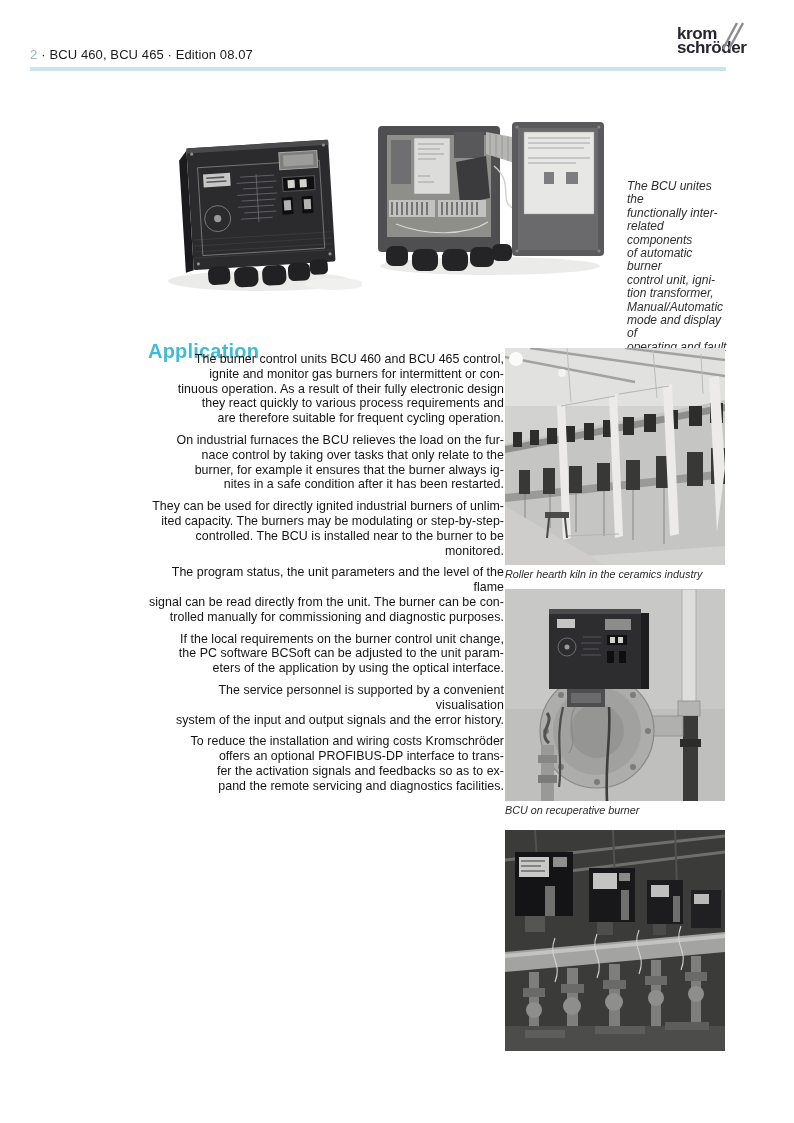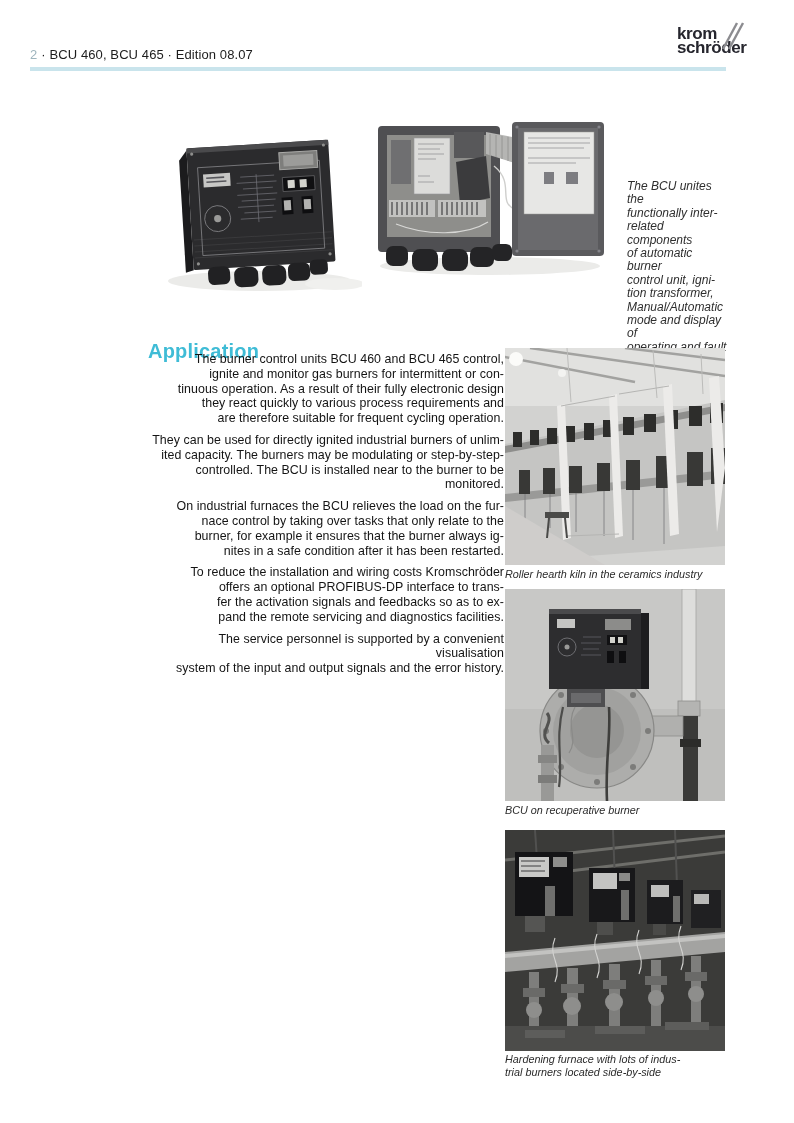--- a/index.html
+++ b/index.html
@@ -215,33 +215,39 @@
 pact metal housing.</div>
 
   <h2 class="app-heading">Application</h2>
 
   <div class="body-col">
     <p>The burner control units BCU 460 and BCU 465 control,
 ignite and monitor gas burners for intermittent or con-
 tinuous operation. As a result of their fully electronic design
 they react quickly to various process requirements and
 are therefore suitable for frequent cycling operation.</p>
-    <p>They can be used for directly ignited industrial burners of unlim-
-ited capacity. The burners may be modulating or step-by-step-
-controlled. The BCU is installed near to the burner to be monitored.</p>
     <p>On industrial furnaces the BCU relieves the load on the fur-
 nace control by taking over tasks that only relate to the
 burner, for example it ensures that the burner always ig-
 nites in a safe condition after it has been restarted.</p>
+    <p>They can be used for directly ignited industrial burners of unlim-
+ited capacity. The burners may be modulating or step-by-step-
+controlled. The BCU is installed near to the burner to be monitored.</p>
+    <p>The program status, the unit parameters and the level of the flame
+signal can be read directly from the unit. The burner can be con-
+trolled manually for commissioning and diagnostic purposes.</p>
+    <p>If the local requirements on the burner control unit change,
+the PC software BCSoft can be adjusted to the unit param-
+eters of the application by using the optical interface.</p>
+    <p>The service personnel is supported by a convenient visualisation
+system of the input and output signals and the error history.</p>
     <p>To reduce the installation and wiring costs Kromschröder
 offers an optional PROFIBUS-DP interface to trans-
 fer the activation signals and feedbacks so as to ex-
 pand the remote servicing and diagnostics facilities.</p>
-    <p>The service personnel is supported by a convenient visualisation
-system of the input and output signals and the error history.</p>
   </div>
 
   <div class="side-photo" style="top:348px;">
     <svg width="220" height="217" viewBox="0 0 220 217" preserveAspectRatio="none">
       <rect width="220" height="217" fill="#d2d2d0"></rect>
       <rect width="220" height="58" fill="#e1e1df"></rect>
       <g stroke="#a2a2a0" stroke-width="2.5">
         <line x1="-5" y1="8" x2="130" y2="34"></line>
         <line x1="25" y1="0" x2="220" y2="28"></line>
         <line x1="120" y1="0" x2="220" y2="12"></line>
@@ -440,16 +446,14 @@
       <g fill="#4c4c4a">
         <rect x="0" y="196" width="220" height="25"></rect>
       </g>
       <g fill="#5d5d5b">
         <rect x="20" y="200" width="40" height="8"></rect>
         <rect x="90" y="196" width="50" height="8"></rect>
         <rect x="160" y="192" width="44" height="8"></rect>
       </g>
     </svg>
   </div>
-  <div class="photo-caption" style="top:1053px;">Hardening furnace with lots of indus-
-trial burners located side-by-side</div>
 
 </div>
 
 </body></html>

